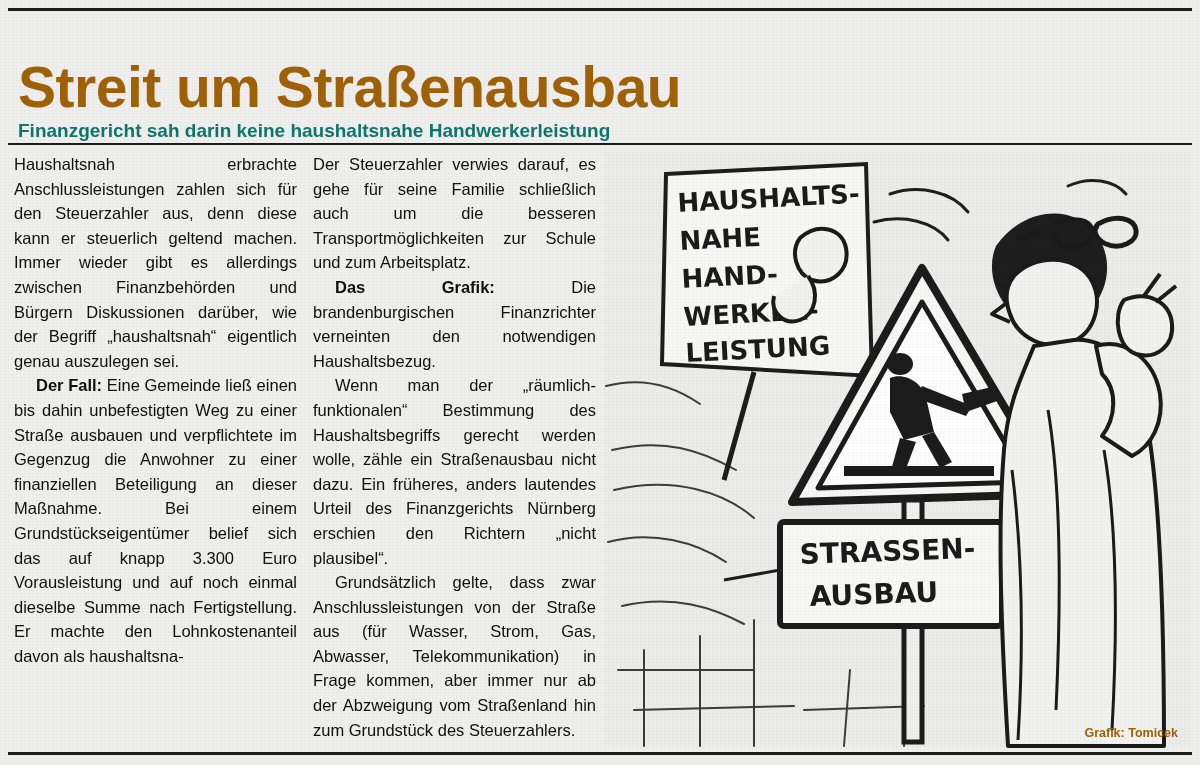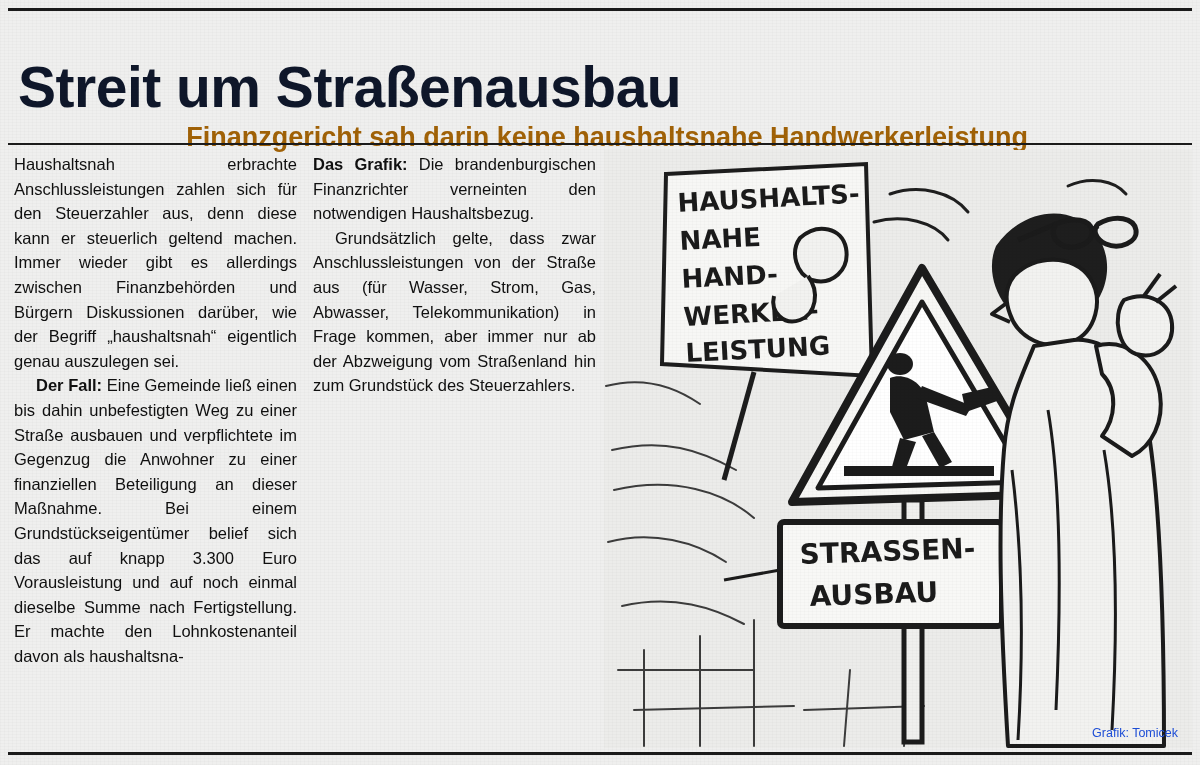--- a/index.html
+++ b/index.html
@@ -38,34 +38,33 @@
 
   #headline {
     position: absolute;
     left: 18px;
     top: 18px;
     width: 1000px;
     font-size: 57px;
     line-height: 62px;
     font-weight: bold;
     letter-spacing: -0.5px;
-    color: #0f172a;
+    color: #a16207;
     white-space: nowrap;
   }
   #subhead {
     position: absolute;
     left: 18px;
     top: 99px;
     width: 1010px;
-    font-size: 27px;
+    font-size: 19px;
     line-height: 32px;
     font-weight: bold;
-    color: #a16207;
+    color: #0f766e;
     white-space: nowrap;
-    text-align: right;
   }
   #rule-under-head {
     position: absolute;
     left: 8px;
     top: 143px;
     width: 1184px;
     height: 2px;
     background: #1b1b1b;
   }
 
@@ -98,21 +97,22 @@
     width: 588px;
     height: 598px;
     background: #ececea;
     overflow: hidden;
   }
   #credit {
     position: absolute;
     right: 14px;
     bottom: 8px;
     font-size: 12.5px;
-    color: #1d4ed8;
+    color: #a16207;
+    font-weight: bold;
   }
   .hand-text {
     font-family: "DejaVu Sans", sans-serif;
     font-weight: bold;
   }
 </style>
 </head>
 <body>
 
 <div id="page">
@@ -122,21 +122,23 @@
   <h1 id="headline">Streit um Straßenausbau</h1>
   <h2 id="subhead">Finanzgericht sah darin keine haushaltsnahe Handwerkerleistung</h2>
   <div id="rule-under-head"></div>
 
   <div class="col" id="col1">
     <p>Haushaltsnah erbrachte Anschlussleistungen zahlen sich für den Steuerzahler aus, denn diese kann er steuerlich geltend machen. Immer wieder gibt es allerdings zwischen Finanzbehörden und Bürgern Diskussionen darüber, wie der Begriff „haushaltsnah“ eigentlich genau auszulegen sei.</p>
     <p><span class="lead">Der Fall:</span><span> Eine Gemeinde ließ einen bis dahin unbefestigten Weg zu einer Straße ausbauen und verpflichtete im Gegenzug die Anwohner zu einer finanziellen Beteiligung an dieser Maßnahme. Bei einem Grundstückseigentümer belief sich das auf knapp 3.300 Euro Vorausleistung und auf noch einmal dieselbe Summe nach Fertigstellung. Er machte den Lohnkostenanteil davon als haushaltsna-</span></p>
   </div>
 
   <div class="col" id="col2">
+    <p>Der Steuerzahler verwies darauf, es gehe für seine Familie schließlich auch um die besseren Transportmöglichkeiten zur Schule und zum Arbeitsplatz.</p>
     <p><span class="lead">Das Grafik:</span><span> Die brandenburgischen Finanzrichter verneinten den notwendigen Haushaltsbezug.</span></p>
+    <p>Wenn man der „räumlich-funktionalen“ Bestimmung des Haushaltsbegriffs gerecht werden wolle, zähle ein Straßenausbau nicht dazu. Ein früheres, anders lautendes Urteil des Finanzgerichts Nürnberg erschien den Richtern „nicht plausibel“.</p>
     <p>Grundsätzlich gelte, dass zwar Anschlussleistungen von der Straße aus (für Wasser, Strom, Gas, Abwasser, Telekommunikation) in Frage kommen, aber immer nur ab der Abzweigung vom Straßenland hin zum Grundstück des Steuerzahlers.</p>
 
   </div>
 
   <div id="cartoon">
     <svg width="588" height="598" viewBox="0 0 588 598" xmlns="http://www.w3.org/2000/svg">
       <rect x="0" y="0" width="588" height="598" fill="#ececea"></rect>
 
       <g stroke="#2a2a2a" stroke-width="2" fill="none" stroke-linecap="round" opacity="0.9">
         <path d="M8 300 C 60 288, 96 300, 132 320"></path>

